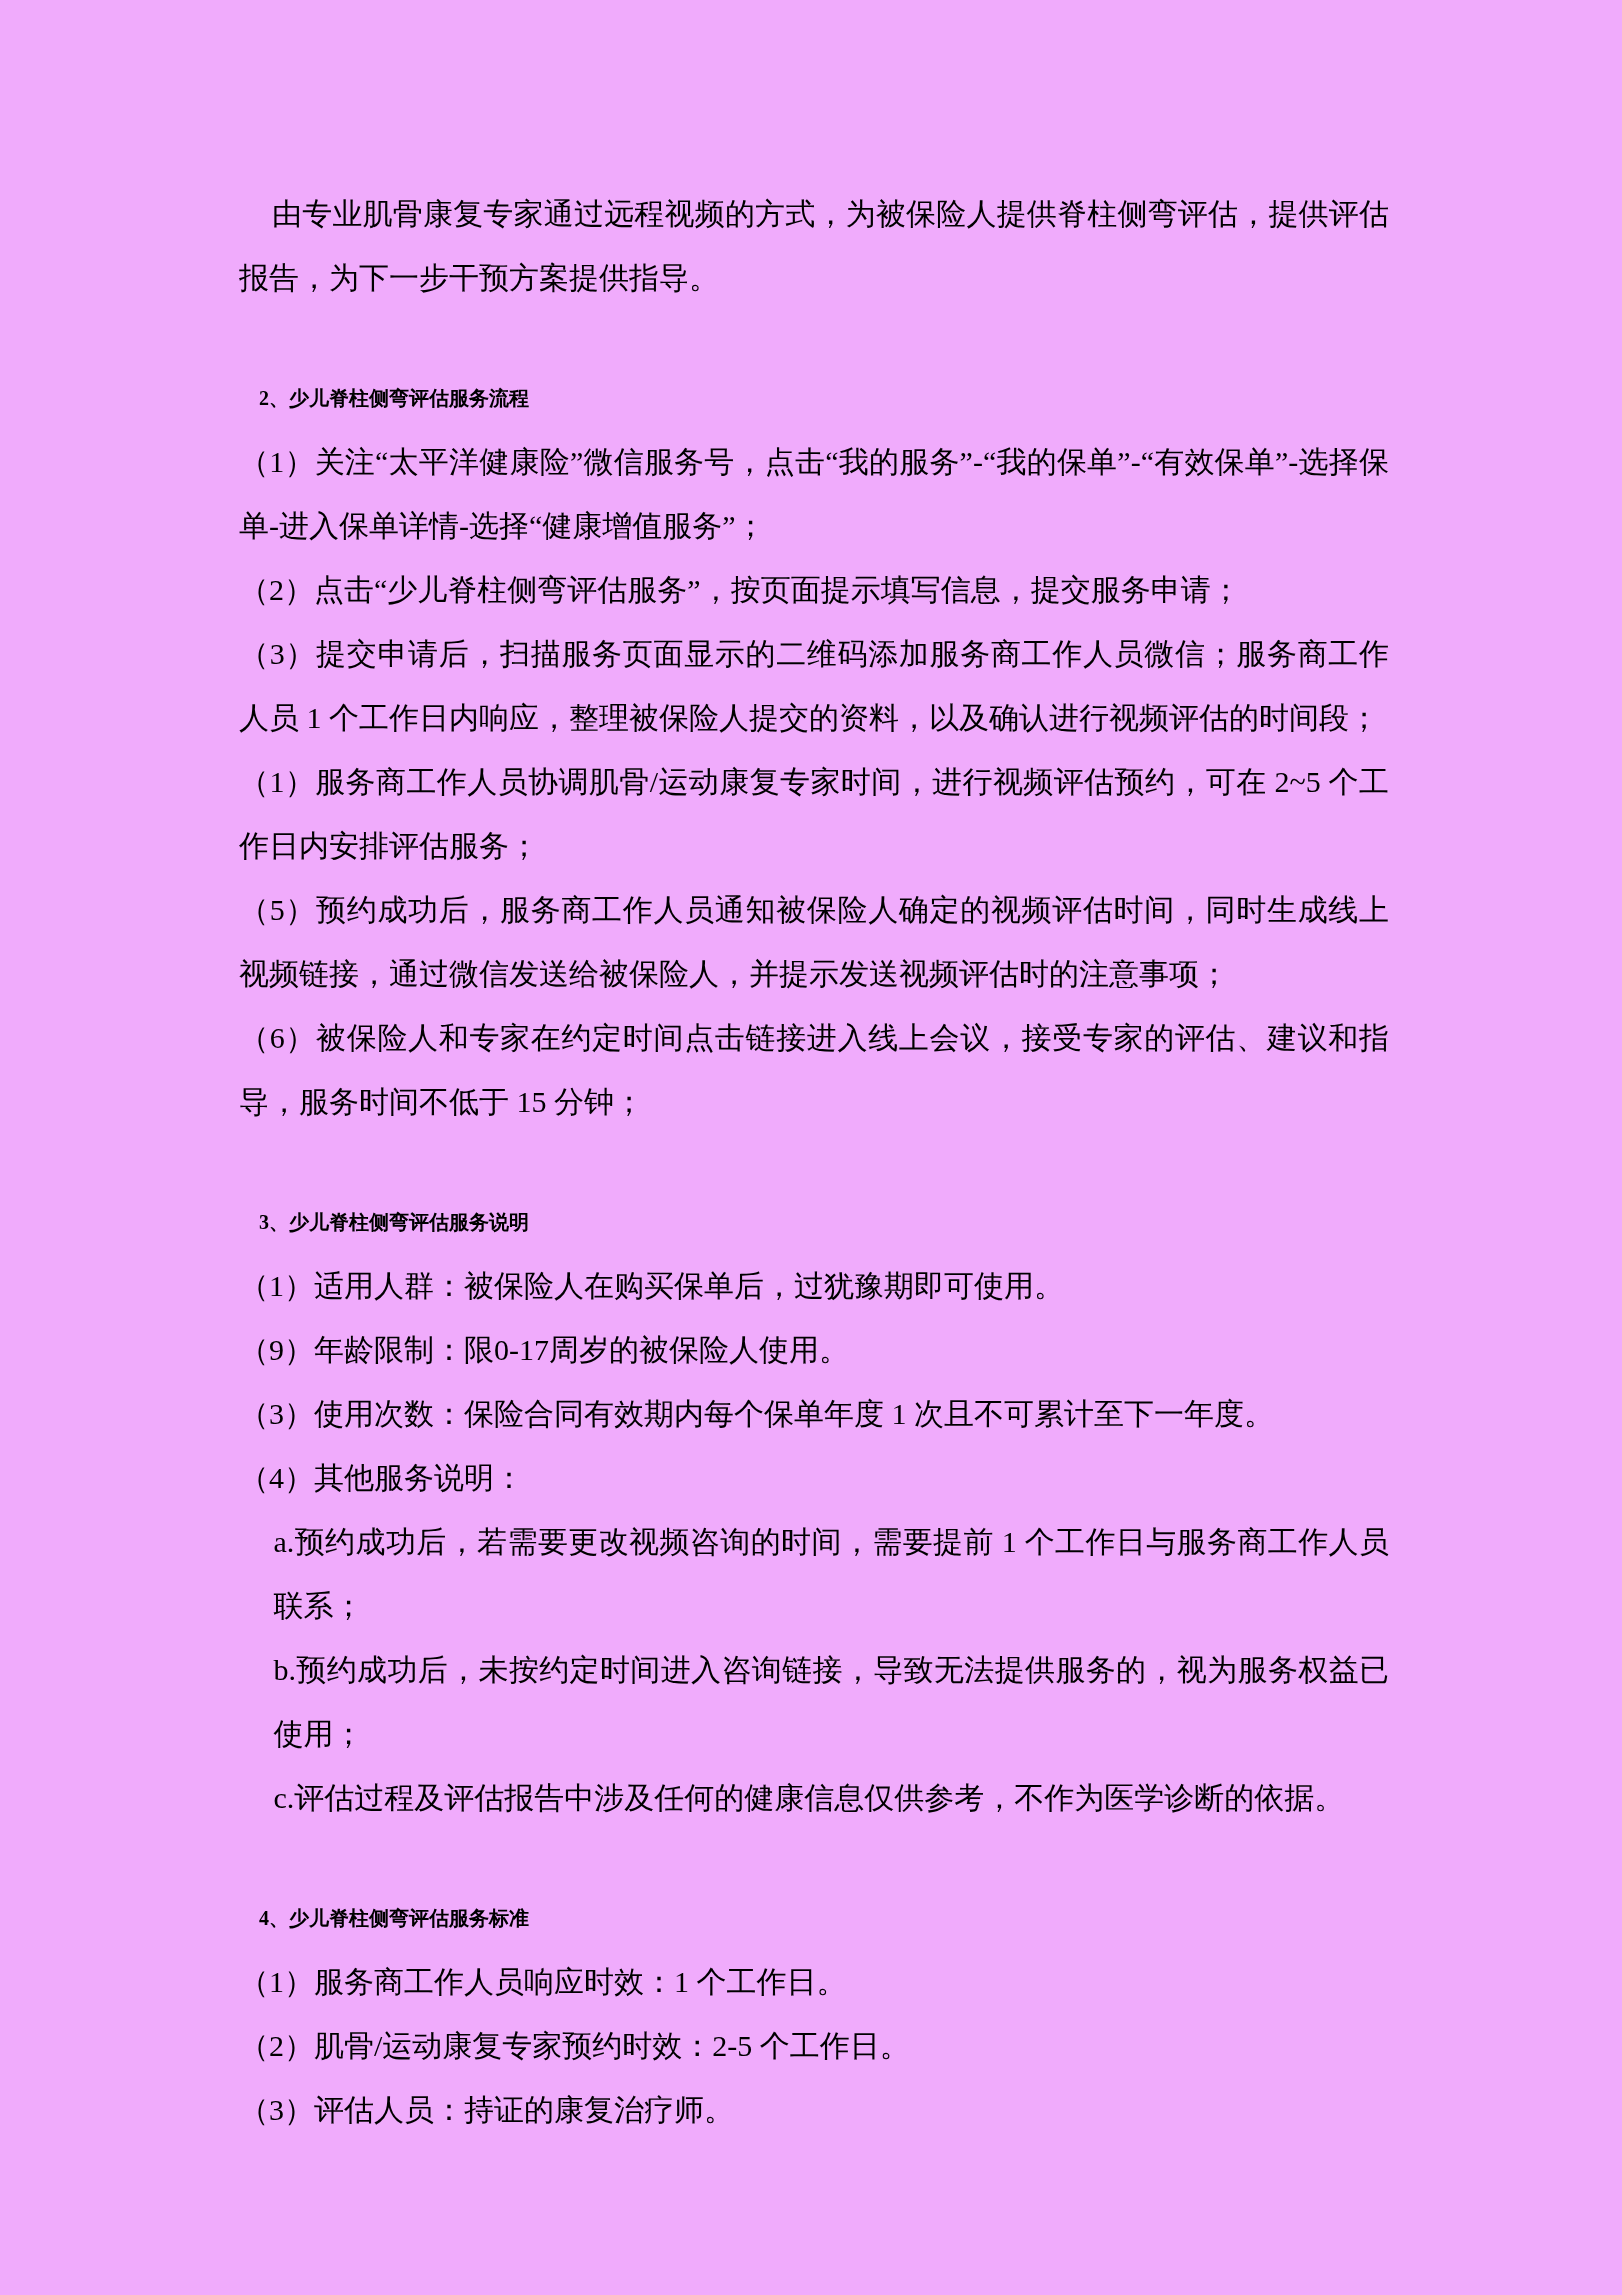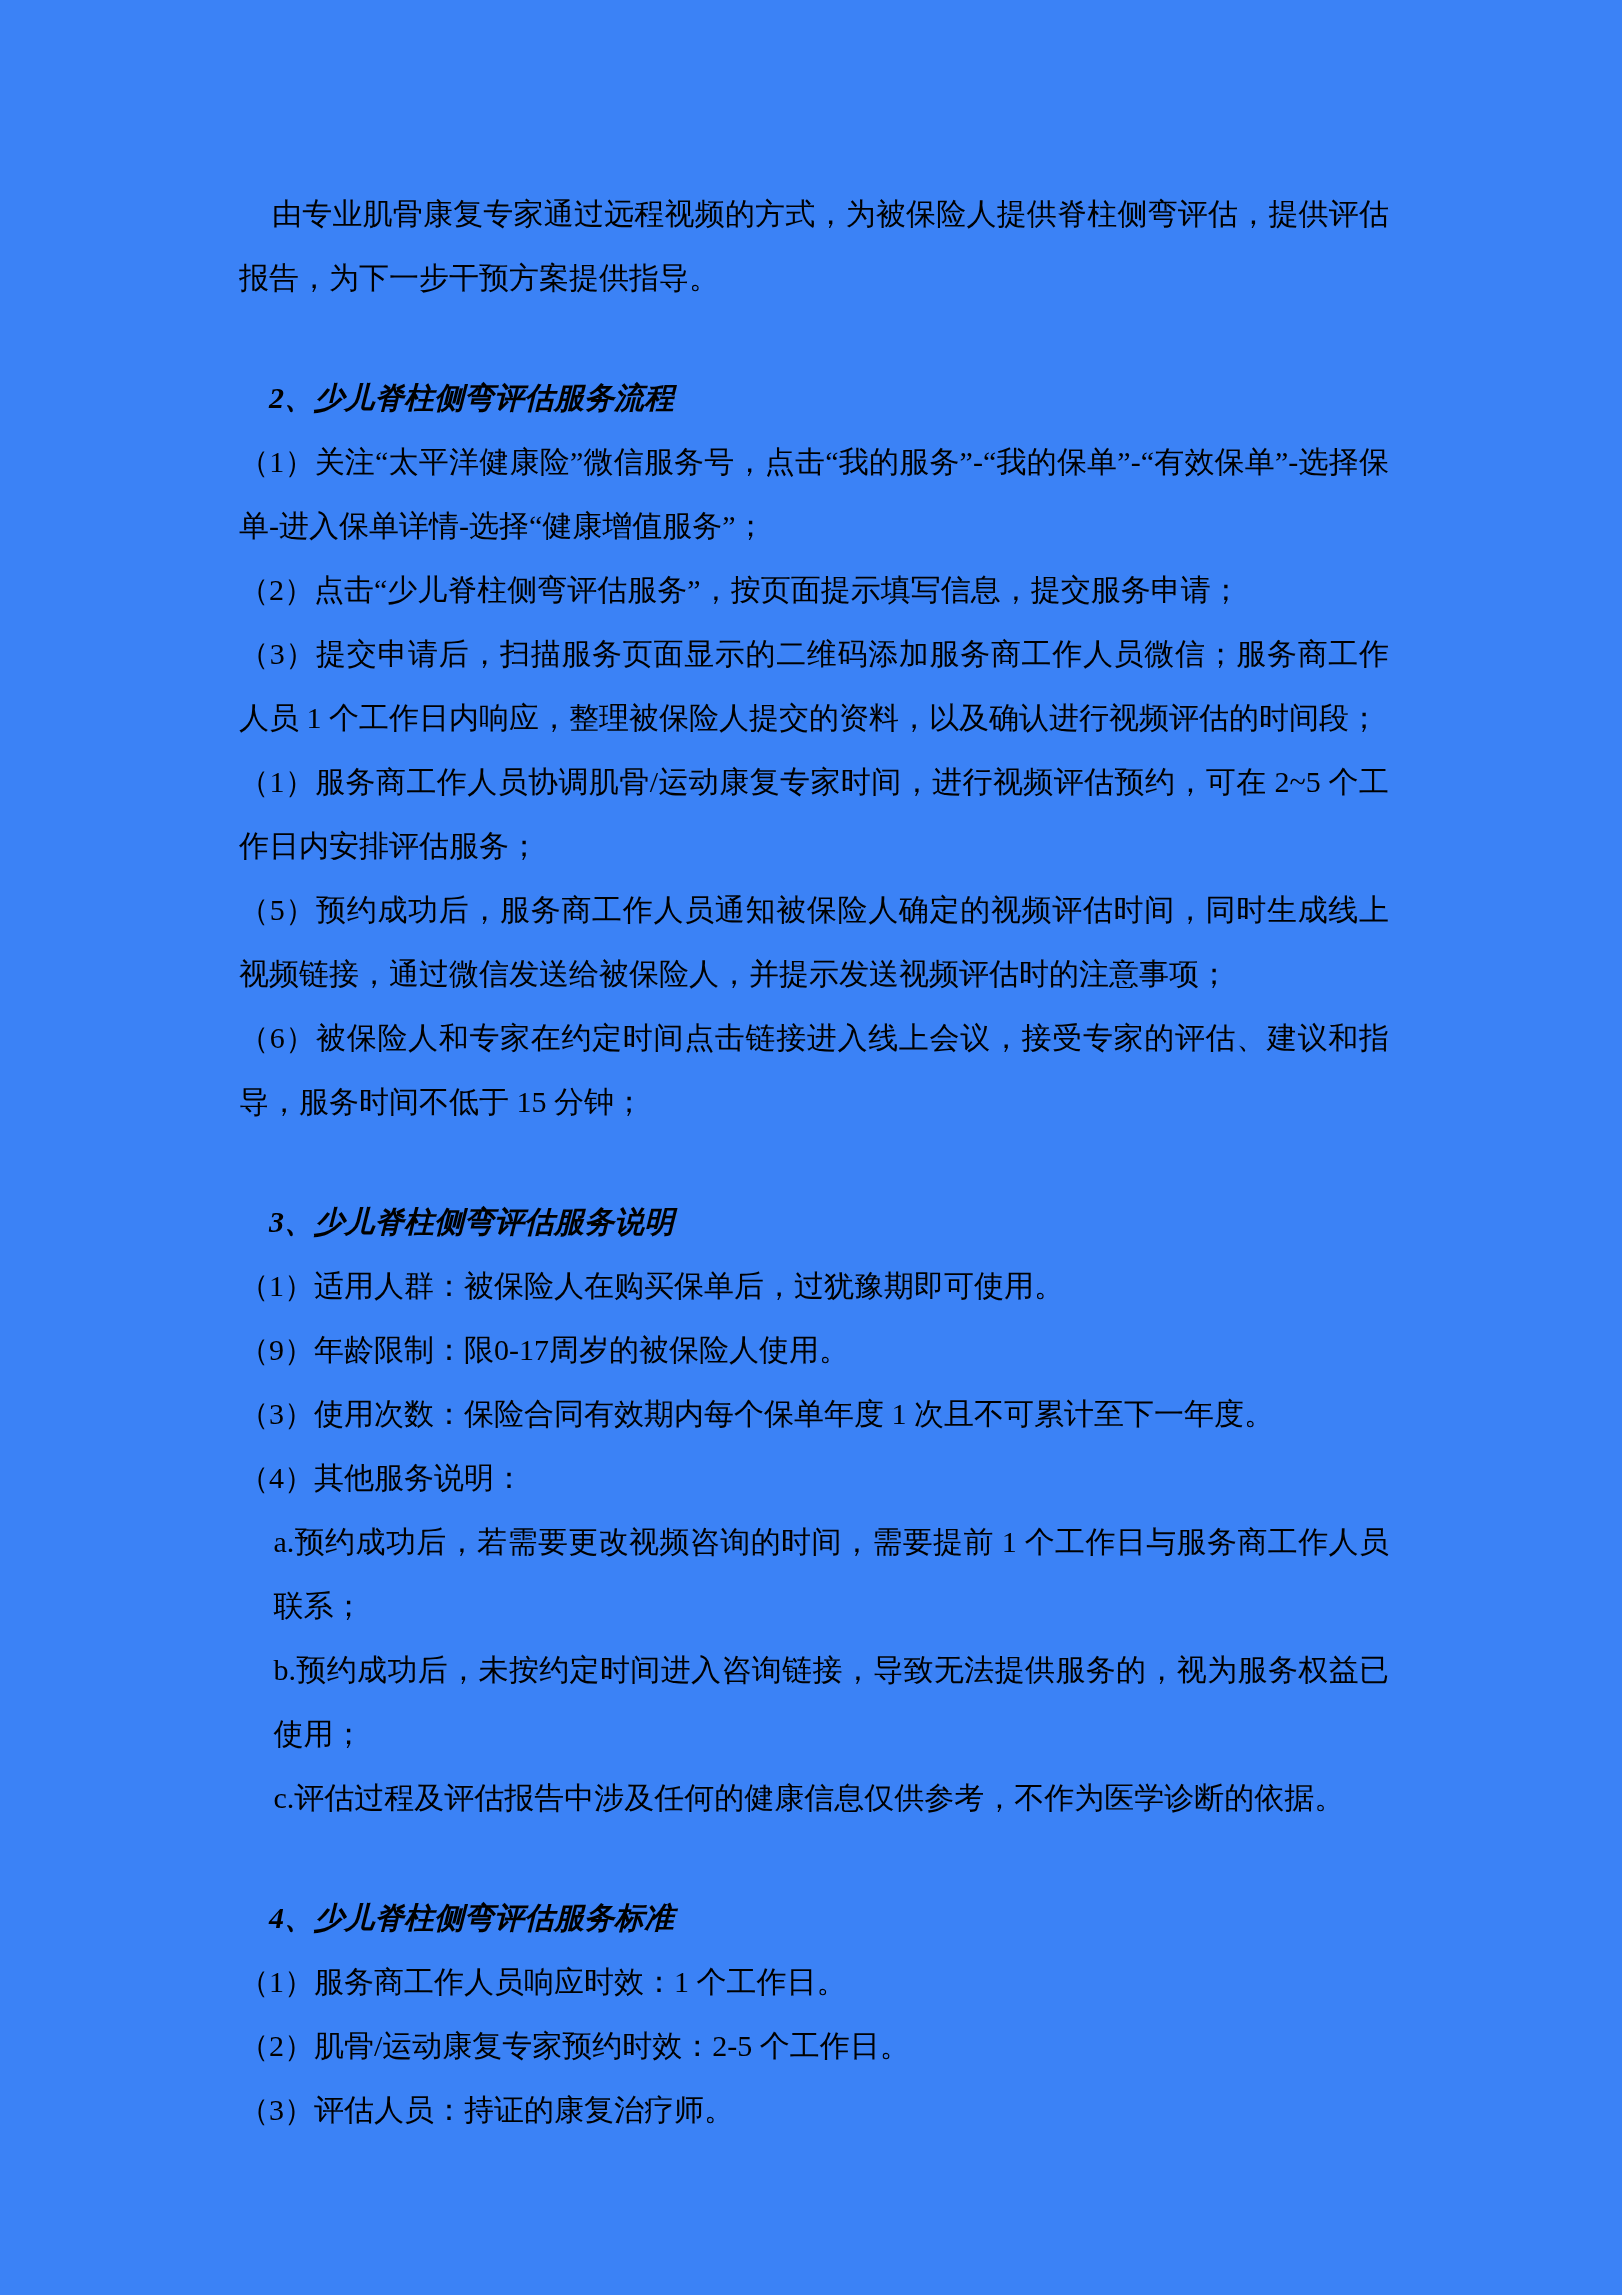--- a/index.html
+++ b/index.html
@@ -5,43 +5,42 @@
   html, body {
     margin: 0;
     padding: 0;
     background: #ffffff;
   }
   .page {
     position: relative;
     box-sizing: border-box;
     width: 1623px;
     height: 2295px;
-    background: #3b82f6;
+    background: #f0abfc;
     color: #000000;
     padding: 182px 234px 0 239px;
     font-family: "Liberation Serif", "DejaVu Serif", serif;
     font-size: 30px;
     line-height: 64px;
     text-align: justify;
     overflow: hidden;
   }
   .para {
     margin: 0;
     padding: 0;
   }
   .intro {
     text-indent: 1.1em;
   }
   .heading {
     margin: 56px 0 0 0;
     padding-left: 1em;
     font-weight: bold;
-    font-size: 30px;
+    font-size: 20px;
     line-height: 64px;
-    font-style: italic;
   }
   .sub {
     padding-left: 1.15em;
   }
 </style>
 </head>
 <body>
 
 <div class="page">
 

